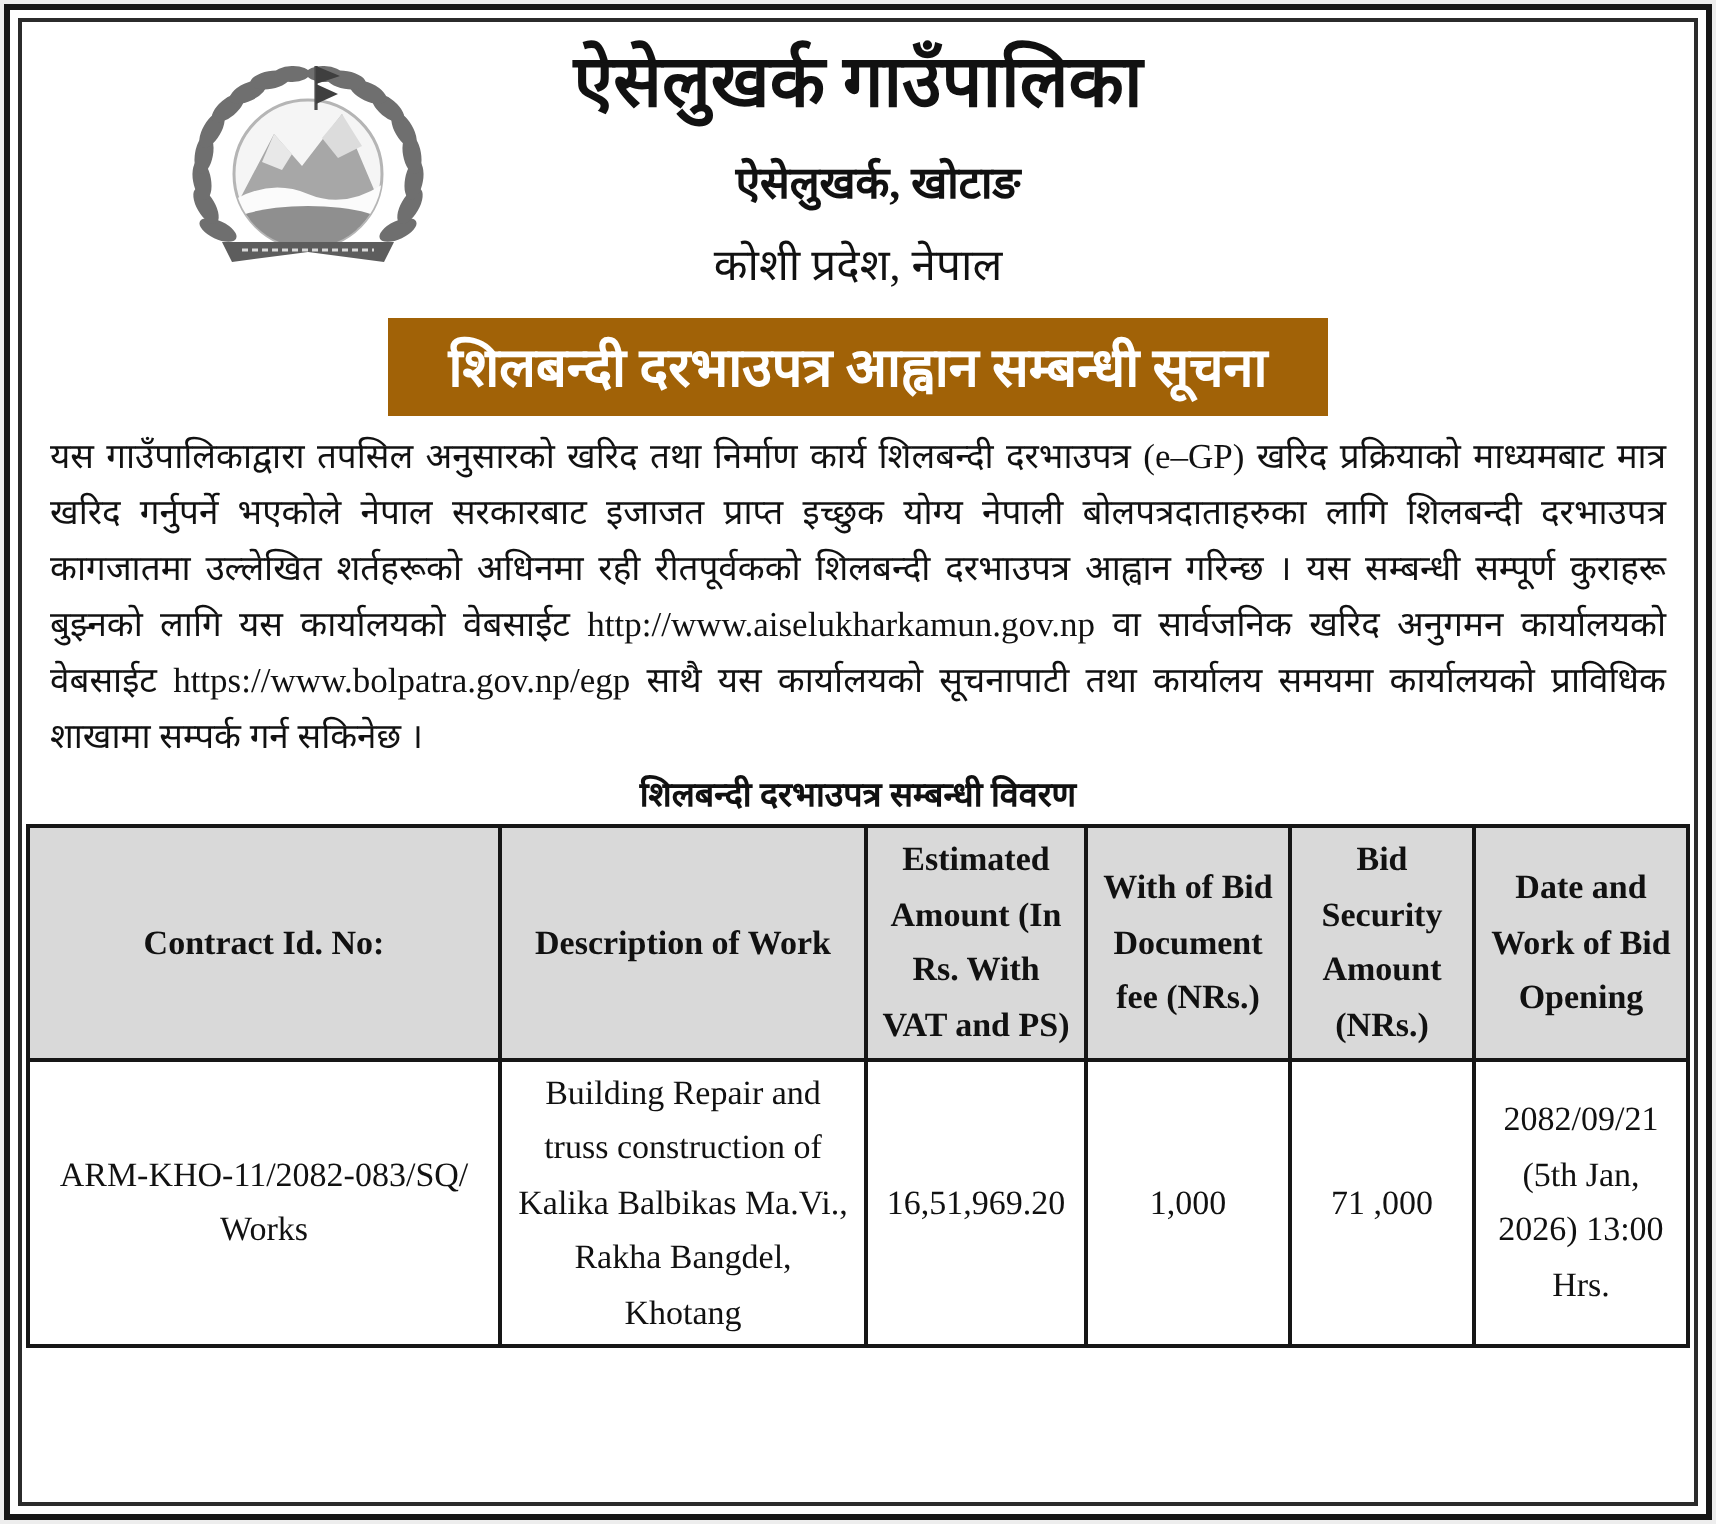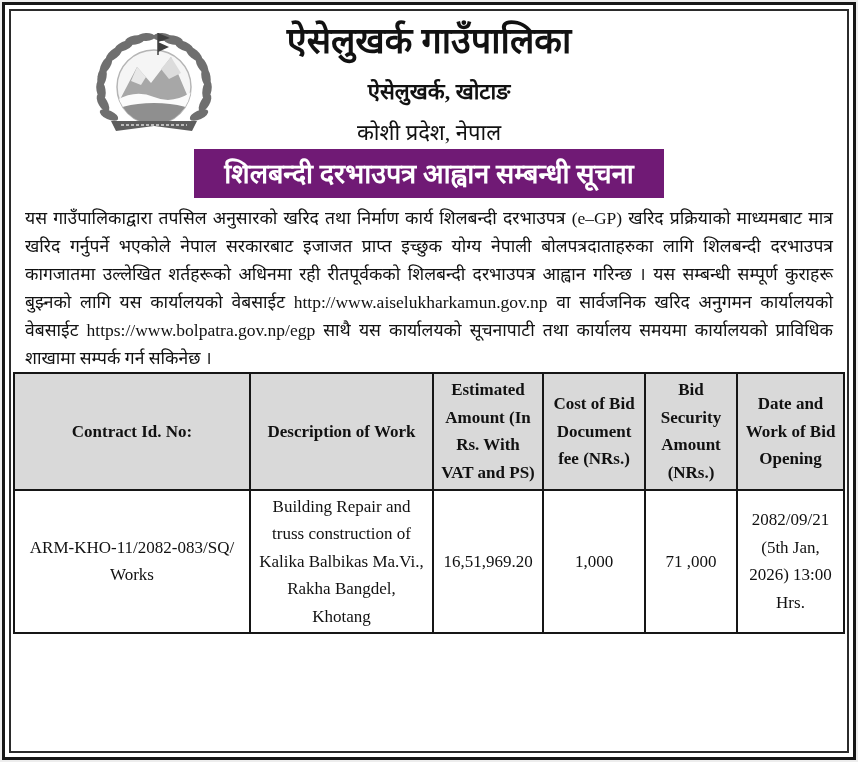--- a/index.html
+++ b/index.html
@@ -34,22 +34,22 @@
 
   .header { position: relative; text-align: center; padding-top: 10px; }
   .emblem { position: absolute; left: 80px; top: 18px; width: 126px; height: 108px; }
   .org-name   { font-size: 36px; font-weight: 700; line-height: 1.15; }
   .office-name{ font-size: 40px; font-weight: 700; line-height: 1.1; margin-top: 8px; }
   .addr       { font-size: 22px; font-weight: 700; margin-top: 13px; padding-left: 20px; }
   .addr2      { font-size: 22px; font-weight: 400; margin-top: 11px; }
 
   .banner {
     display: block; width: fit-content;
-    margin: 3px auto 0 auto;
-    background: #701a75; color: #ffffff;
+    margin: 13px auto 0 auto;
+    background: #a16207; color: #ffffff;
     font-size: 27px; font-weight: 700;
     padding: 5px 30px 7px 30px;
   }
   .pub-date { text-align: center; font-weight: 700; font-size: 17px; margin-top: 10px; }
 
   .body-par {
     margin: 6px 14px 0 14px;
     font-size: 17.5px; line-height: 28px;
     text-align: justify;
   }
@@ -126,36 +126,37 @@
         </svg>
         <div class="org-name">ऐसेलुखर्क गाउँपालिका</div>
         <div class="addr">ऐसेलुखर्क, खोटाङ</div>
         <div class="addr2">कोशी प्रदेश, नेपाल</div>
       </div>
 
       <div class="banner">शिलबन्दी दरभाउपत्र आह्वान सम्बन्धी सूचना</div>
 
       <p class="body-par">यस गाउँपालिकाद्वारा तपसिल अनुसारको खरिद तथा निर्माण कार्य शिलबन्दी दरभाउपत्र (e–GP) खरिद प्रक्रियाको माध्यमबाट मात्र खरिद गर्नुपर्ने भएकोले नेपाल सरकारबाट इजाजत प्राप्त इच्छुक योग्य नेपाली बोलपत्रदाताहरुका लागि शिलबन्दी दरभाउपत्र कागजातमा उल्लेखित शर्तहरूको अधिनमा रही रीतपूर्वकको शिलबन्दी दरभाउपत्र आह्वान गरिन्छ । यस सम्बन्धी सम्पूर्ण कुराहरू बुझ्नको लागि यस कार्यालयको वेबसाईट http://www.aiselukharkamun.gov.np वा सार्वजनिक खरिद अनुगमन कार्यालयको वेबसाईट https://www.bolpatra.gov.np/egp साथै यस कार्यालयको सूचनापाटी तथा कार्यालय समयमा कार्यालयको प्राविधिक शाखामा सम्पर्क गर्न सकिनेछ ।</p>
 
+      <div class="table-title">शिलबन्दी दरभाउपत्र सम्बन्धी विवरण</div>
 
       <table class="bids">
         <colgroup>
           <col style="width:236px">
             <col style="width:183px">
             <col style="width:110px">
           <col style="width:102px">
             <col style="width:92px">
             <col style="width:107px">
         </colgroup>
         <thead>
           <tr>
             <th>Contract Id. No:</th>
             <th>Description of Work</th>
             <th>Estimated Amount (In Rs. With VAT and PS)</th>
-            <th>Cost of Bid Document fee (NRs.)</th>
+            <th>With of Bid Document fee (NRs.)</th>
             <th>Bid Security Amount (NRs.)</th>
             <th>Date and Work of Bid Opening</th>
           </tr>
         </thead>
         <tbody>
           <tr class="row-1">
             <td>ARM-KHO-11/2082-083/SQ/ Works</td>
             <td>Building Repair and truss construction of Kalika Balbikas Ma.Vi., Rakha Bangdel, Khotang</td>
             <td>16,51,969.20</td>
             <td>1,000</td>

